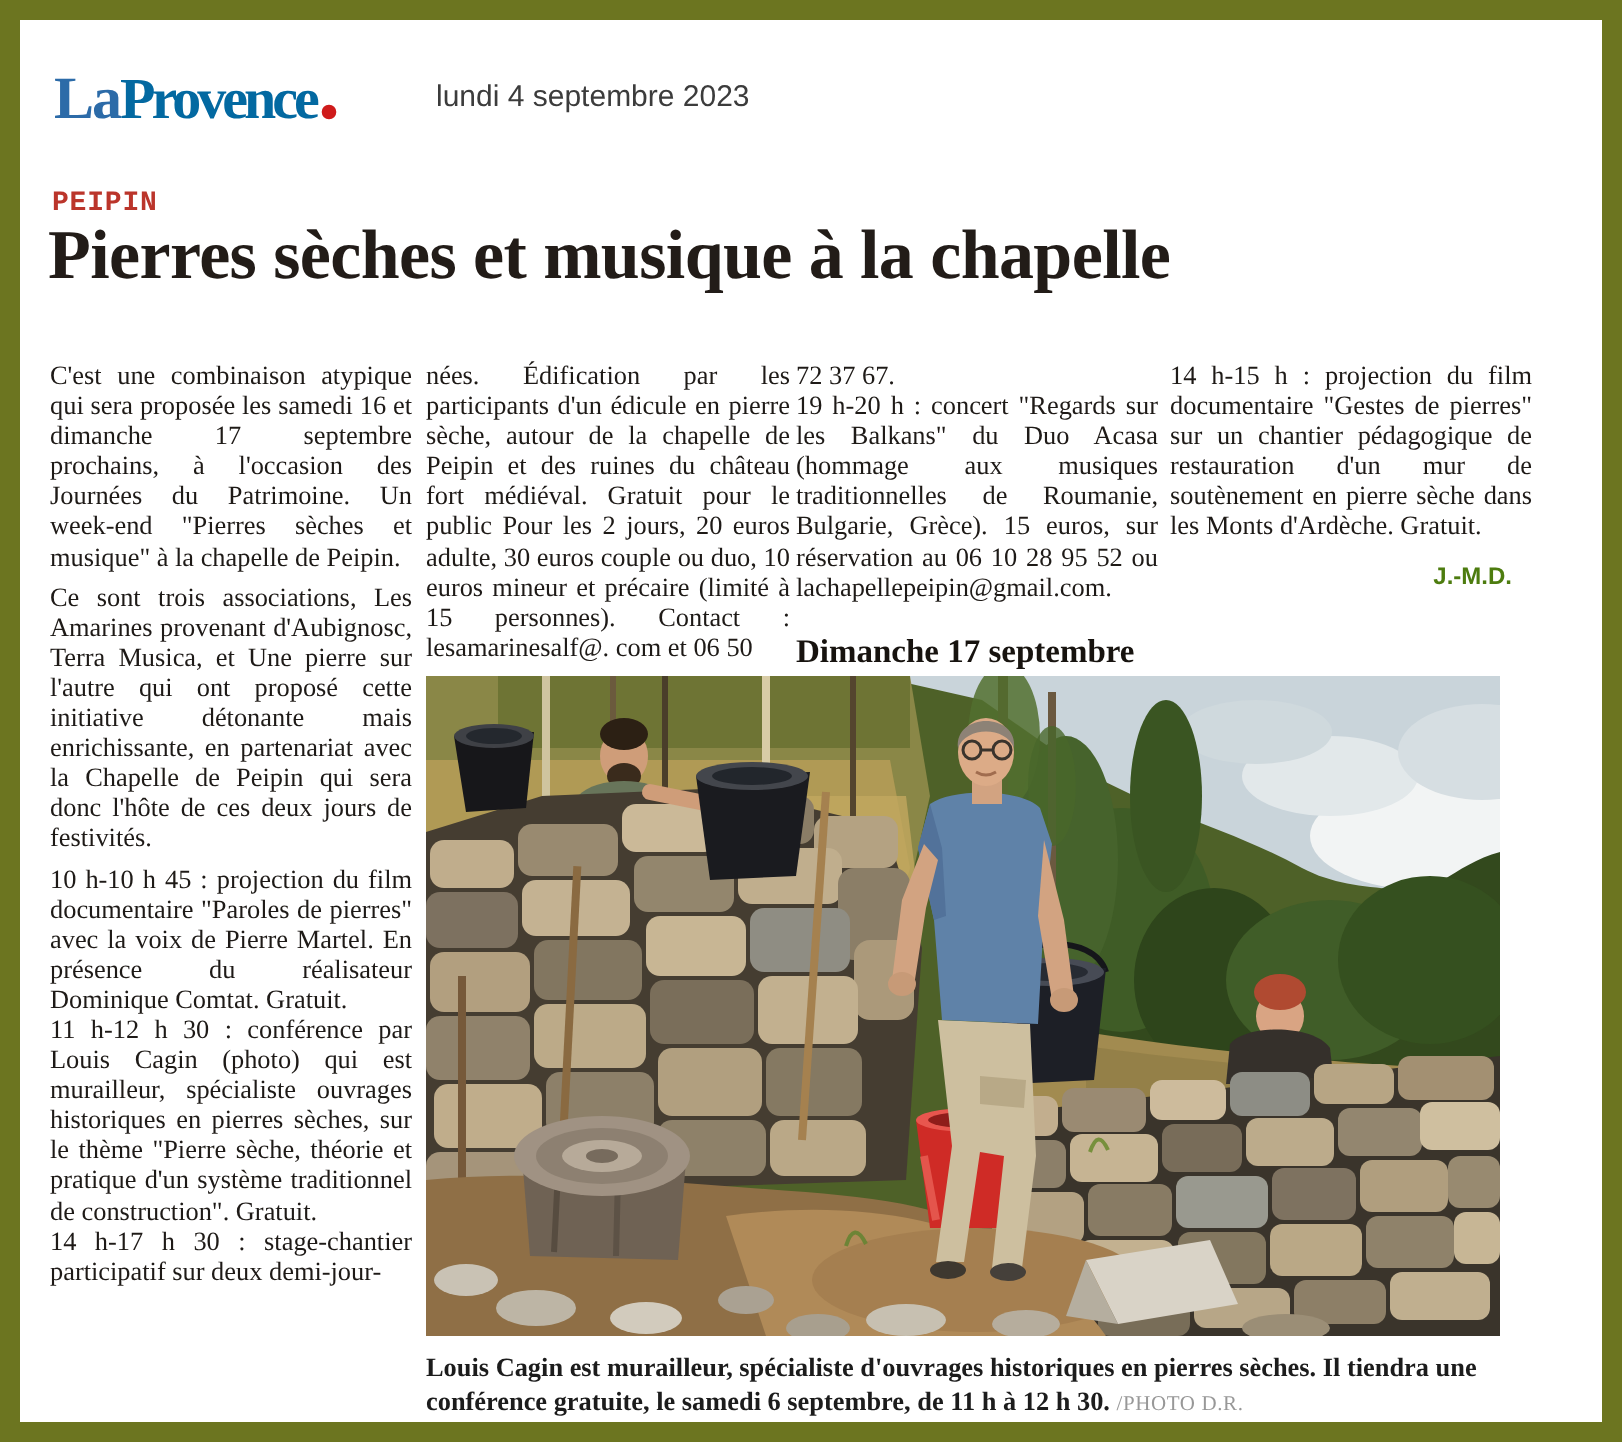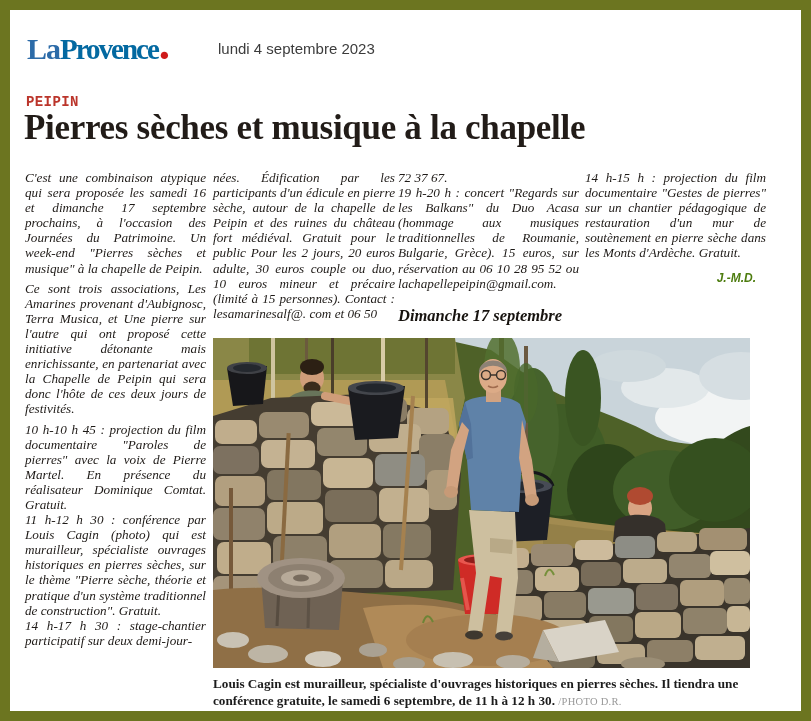--- a/index.html
+++ b/index.html
@@ -12,21 +12,21 @@
   .logo-name{font-family:"Liberation Serif",serif;font-weight:bold;font-size:29px;color:#0369a1;letter-spacing:-2px;}
   .logo-dot{font-family:"Liberation Serif",serif;font-weight:bold;font-size:45px;color:#cf1b1b;margin-left:1px;}
   .issue-date{position:absolute;left:208px;top:30px;font-family:"Liberation Sans",sans-serif;
               font-size:15px;color:#3c3c3c;}
   
   .kicker{position:absolute;left:16px;top:84px;font-family:Liberation Mono, monospace;
           font-weight:bold;font-size:14px;color:#bb352b;letter-spacing:.4px;}
   .headline{position:absolute;left:14px;top:98px;margin:0;font-family:"Liberation Serif",serif;
             font-weight:600;font-size:35px;color:#221c18;letter-spacing:-.3px;white-space:nowrap;}
   
-  .col{position:absolute;top:160px;width:181px;color:#1e1a17;font-style:italic;}
+  .col{position:absolute;top:170px;width:181px;color:#1e1a17;}
   #col1{left:15px;}
   #col2{left:203px;width:182px;}
   #col3{left:388px;}
   #col4{left:575px;}
   .col p{margin:0 0 5px 0;font-size:13.2px;line-height:15.1px;text-align:justify;}
   .col p.tight{margin:0;}
   .lede{font-size:14.6px;line-height:18.8px;}
   .subhead{margin:8px 0 3px 0;font-family:"Liberation Serif",serif;font-weight:bold;font-size:15.5px;color:#17130f;}
   #col3 .subhead{margin-top:15px;font-size:16.5px;}
   .byline{margin-top:10px;padding-right:10px;text-align:right;font-family:"Liberation Sans",sans-serif;

